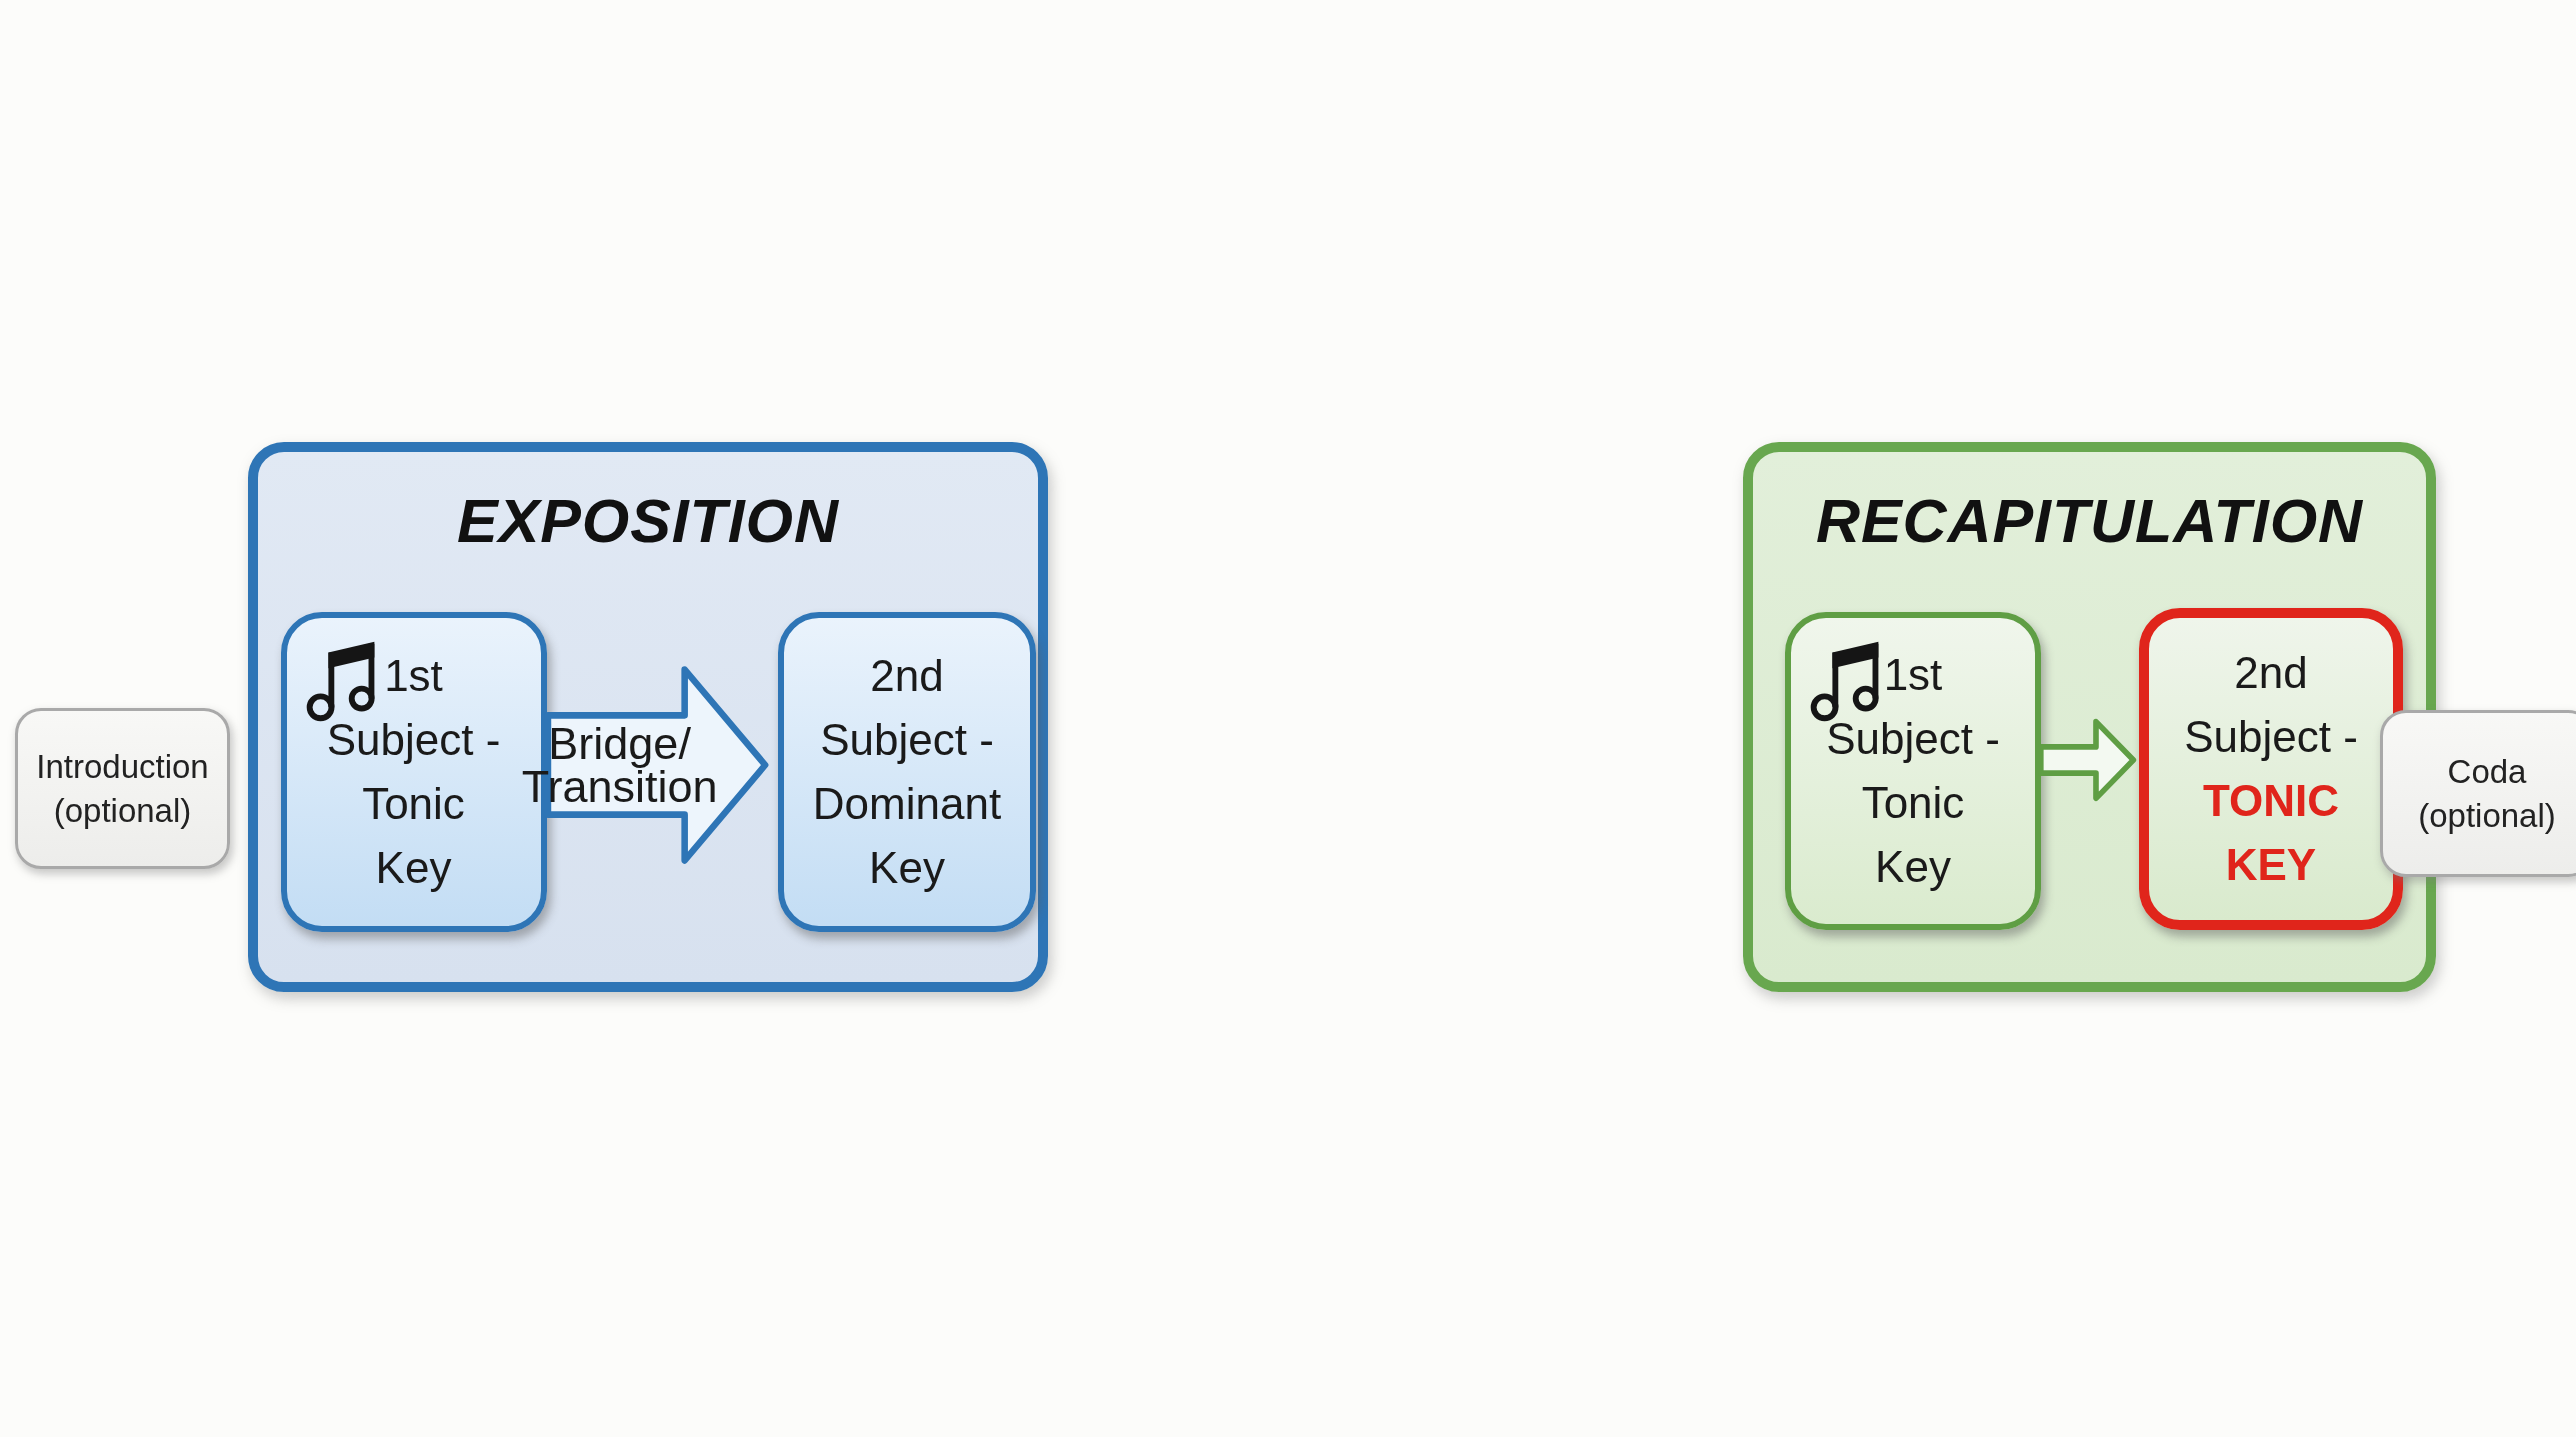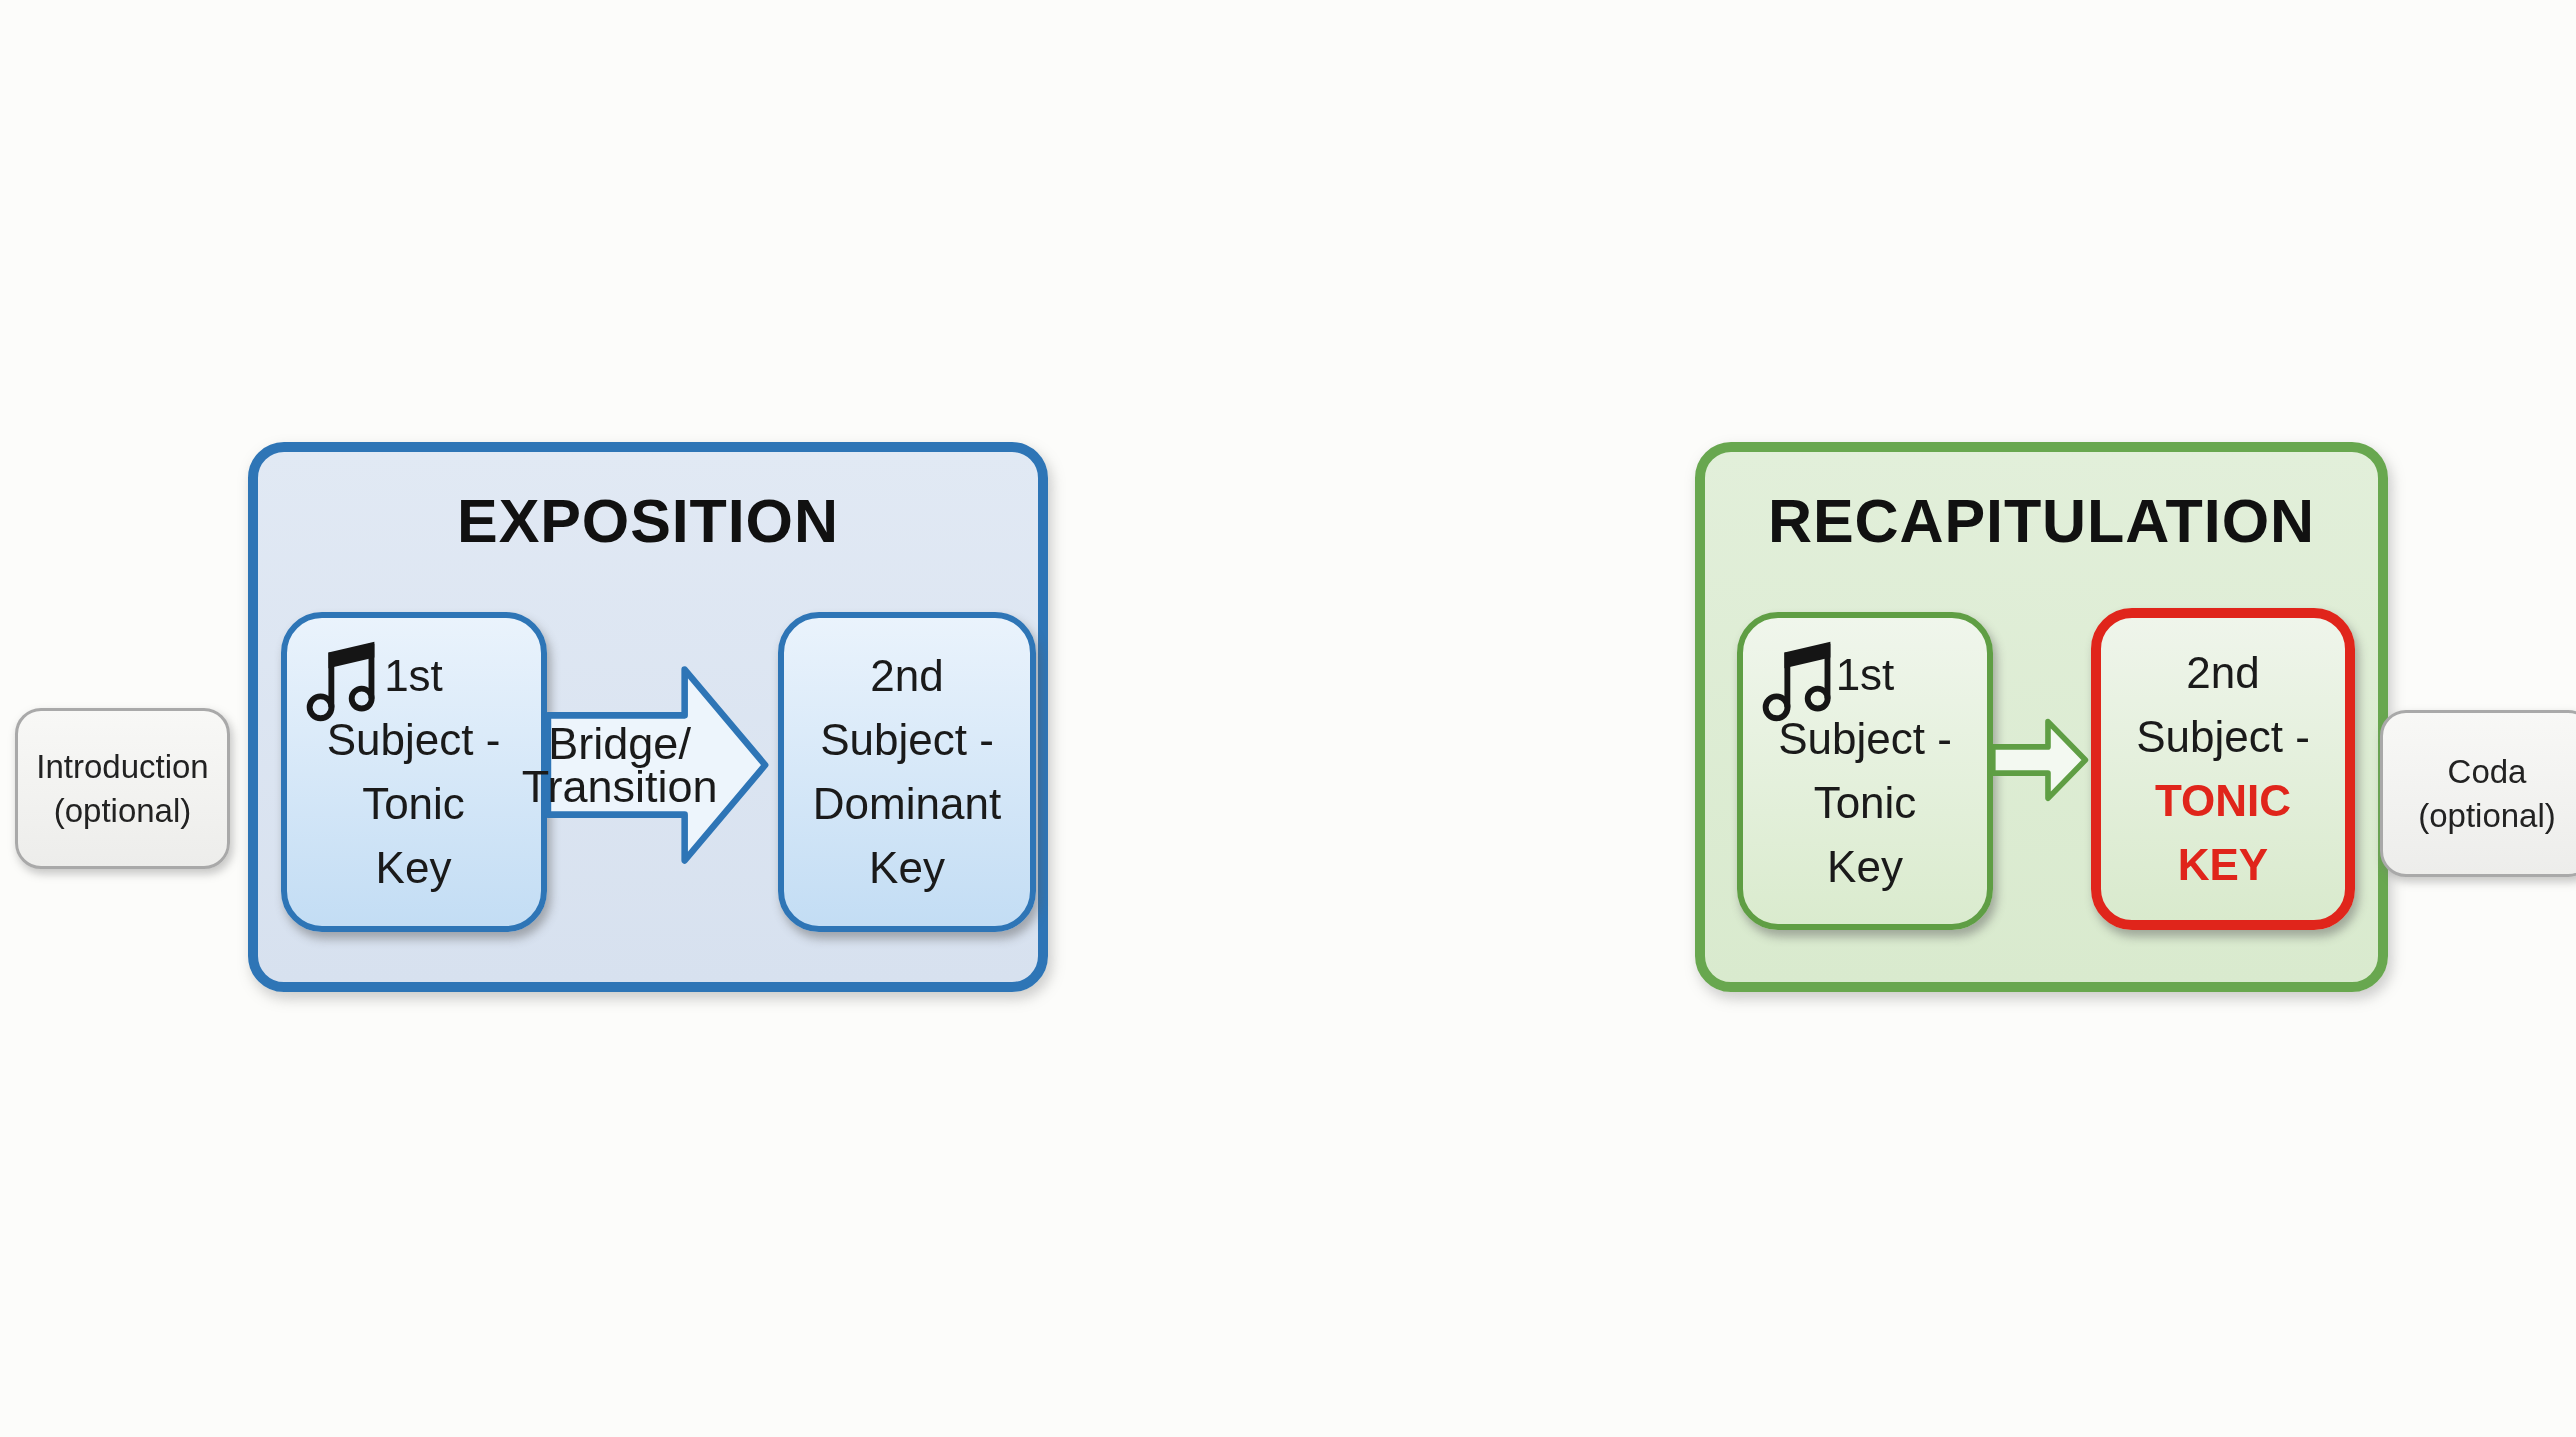--- a/index.html
+++ b/index.html
@@ -3,26 +3,26 @@
 <meta charset="utf-8">
 <style>
   html,body{margin:0;padding:0;background:#FCFCFA;}
   #canvas{position:relative;width:2576px;height:1438px;background:#FCFCFA;overflow:hidden;
           font-family:"Liberation Sans","DejaVu Sans",sans-serif;color:#1a1a1a;}
 
   
   .panel{position:absolute;top:442px;height:550px;border-radius:36px;box-sizing:border-box;
          box-shadow:3.7px 6.6px 13px rgba(130,130,130,.38);}
   .panel-title{position:absolute;top:34px;left:0;width:100%;text-align:center;
-               font-size:61px;font-weight:bold;letter-spacing:0.9px;color:#111;}
+               font-size:61px;font-weight:bold;letter-spacing:0.9px;color:#111;font-style:italic;}
   .panel-blue {left:248px; width:800px;border:10.3px solid #2E75B6;
                background:linear-gradient(180deg,#E1E9F4 0%,#D7E1EF 100%);}
   .panel-orange{left:1056px;width:622px;border:10.3px solid #D9861B;
                background:linear-gradient(180deg,#FAEBCF 0%,#F6E2BB 100%);}
-  .panel-green{left:1695px;width:693px;border:10.3px solid #68A74F;
+  .panel-green{left:1743px;width:693px;border:10.3px solid #68A74F;
                background:linear-gradient(180deg,#E2EFDA 0%,#D9EACE 100%);}
 
   
   .subject-box{position:absolute;box-sizing:border-box;border-radius:41px;
                display:flex;flex-direction:column;justify-content:center;align-items:center;
                text-align:center;font-size:44px;line-height:64px;
                box-shadow:3.7px 6.6px 9.4px rgba(90,90,90,.45);}
   .sb-blue{border:6.6px solid #2E75B6;background:linear-gradient(180deg,#EAF3FC 0%,#C3DDF4 100%);}
   .sb-green{border:6.6px solid #5F9E44;background:linear-gradient(180deg,#F0F6EC 0%,#DAEBCE 100%);}
   .sb-red{border:10.3px solid #E0251B;background:linear-gradient(180deg,#EFF5EB 0%,#D9EACD 100%);}

